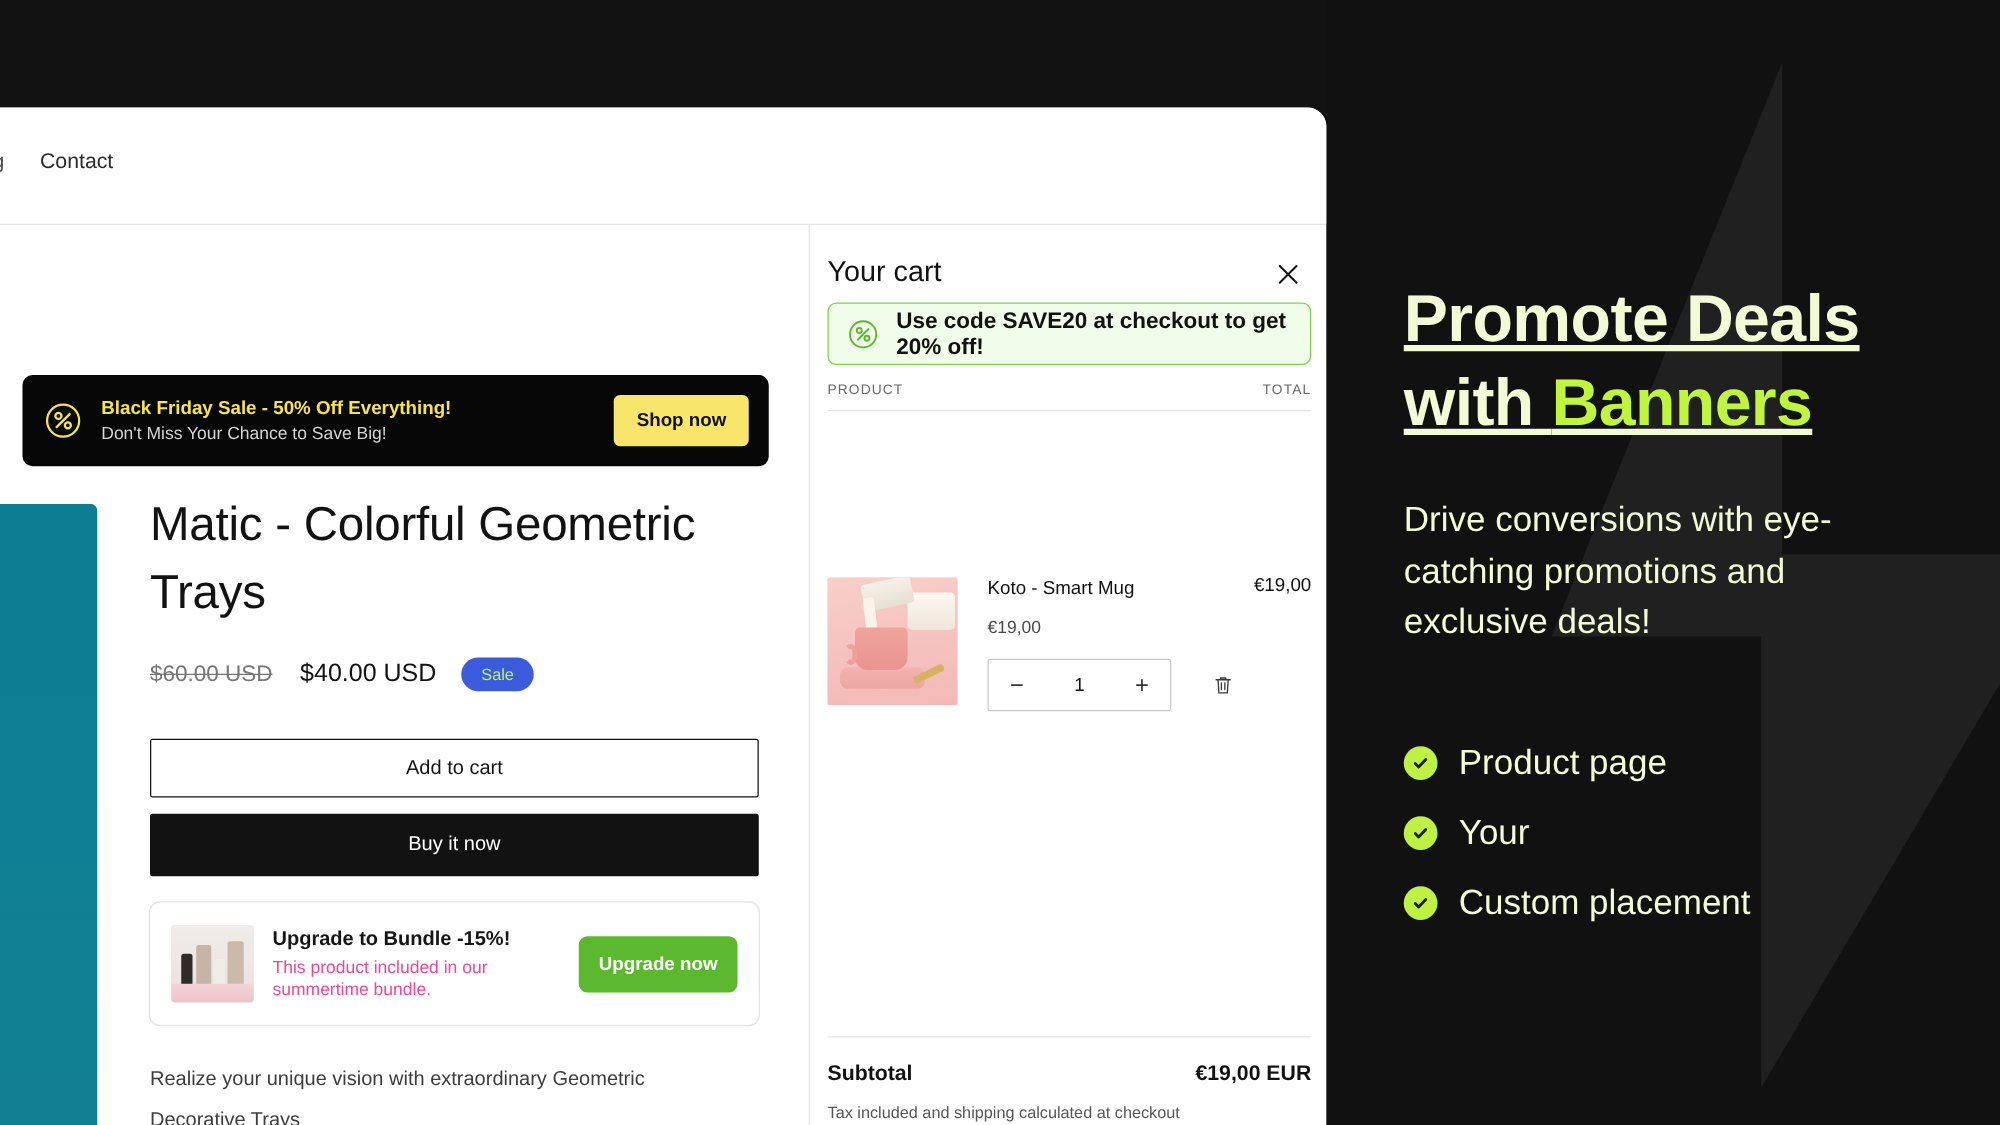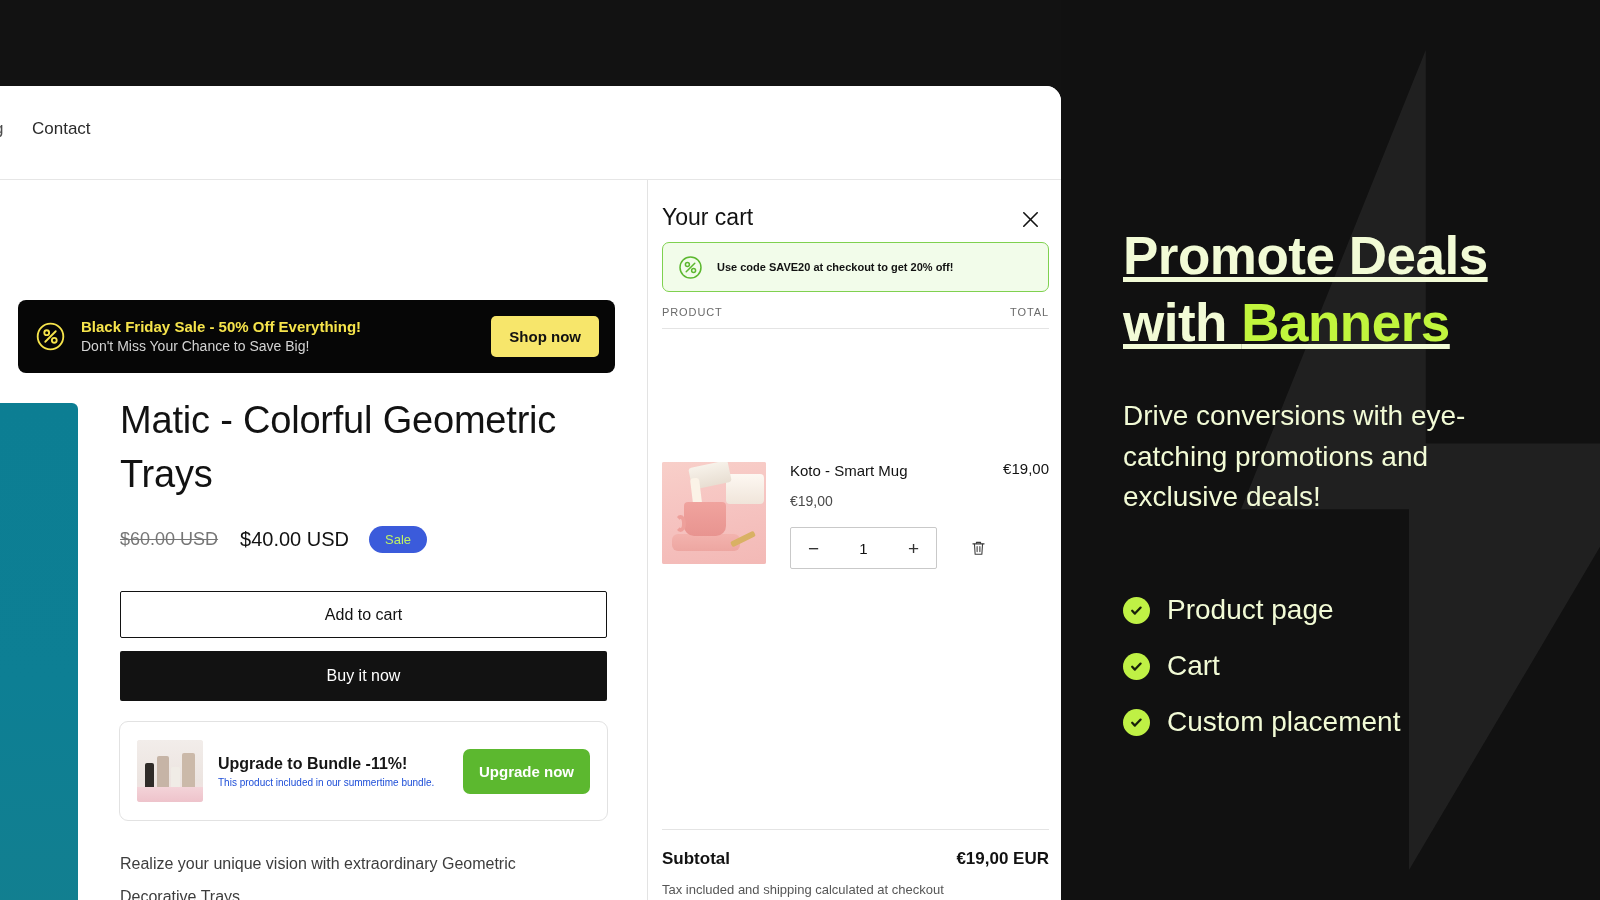--- a/index.html
+++ b/index.html
@@ -115,21 +115,21 @@
   .bundle-img {
     width:66px; height:62px; flex:0 0 auto; border-radius:3px; overflow:hidden;
     background:#efe9e6; position:relative;
   }
   .bi-bg { position:absolute; inset:0; background:linear-gradient(180deg,#f2edea 0%,#ece4e0 65%,#f6dfe3 100%); }
   .bi-b { position:absolute; bottom:13px; background:#cbbcb1; border-radius:2px 2px 0 0; }
   .bi-pink { position:absolute; left:0; bottom:0; width:100%; height:15px;
              background:linear-gradient(180deg,#f3d3d8 0%,#eec3cb 100%); }
   .bundle-txt { flex:1 1 auto; margin-left:15px; }
   .bundle-t1 { font-size:16px; font-weight:bold; color:#161616; line-height:1.25; }
-  .bundle-t2 { font-size:10px; color:#1d4ed8; line-height:1.3; margin-top:2px; }
+  .bundle-t2 { font-size:14px; color:#ec4899; line-height:1.3; margin-top:2px; }
   .bundle-btn {
     background:#5cb82f; color:#fff; border:none; border-radius:7px;
     font-size:15px; font-weight:bold; padding:14px 16px; cursor:pointer;
     font-family:"Liberation Sans", sans-serif; white-space:nowrap;
   }
 
   .p-desc {
     position:absolute; left:120px; top:668px; width:400px;
     font-size:16px; line-height:2.05; color:#3d3d3d;
   }
@@ -138,21 +138,21 @@
   .cart { position:absolute; left:648px; top:94px; width:413px; height:720px; background:#fff; }
   .cart-title { position:absolute; left:14px; top:24px; font-size:23px; color:#121212; }
   .cart-close { position:absolute; right:16px; top:24px; width:30px; height:30px; cursor:pointer;
                 display:flex; align-items:center; justify-content:center; }
   .save-banner {
     position:absolute; left:14px; top:62px; width:387px; height:50px;
     background:#f2fcea; border:1px solid #7fd14f; border-radius:7px;
     display:flex; align-items:center; padding:0 14px;
   }
   .sb-ic { width:27px; height:27px; flex:0 0 auto; margin-right:13px; }
-  .sb-txt { font-size:11px; font-weight:bold; color:#121212; }
+  .sb-txt { font-size:18px; font-weight:bold; color:#121212; }
 
   .cart-head { position:absolute; left:14px; top:126px; width:387px; }
   .ch-row { display:flex; justify-content:space-between; font-size:11px; letter-spacing:.9px; color:#6a6a6a; }
   .cart-head-rule { position:absolute; left:14px; top:148px; width:387px; height:1px; background:#e4e4e4; }
 
   .cart-item { position:absolute; left:14px; top:282px; width:387px; }
   .ci-row { display:flex; }
   .ci-img { width:104px; height:102px; flex:0 0 auto; border-radius:2px; overflow:hidden; position:relative; background:#f6c9c9; }
   .cim-bg { position:absolute; inset:0; background:linear-gradient(170deg,#f8cfc9 0%,#f6c4c1 45%,#f3b9b6 100%); }
   .cim-cup { position:absolute; left:22px; bottom:28px; width:42px; height:34px;
@@ -210,21 +210,21 @@
               </svg>
           </span>
           <span class="txt">Product page</span>
         </div>
         <div class="promo-li">
           <span class="check-ic">
             <svg width="15" height="15" viewBox="0 0 16 16">
                 <path d="M3.4 8.3l2.9 3 6.1-6.4" stroke="#18210a" stroke-width="2.4" fill="none" stroke-linecap="round" stroke-linejoin="round"></path>
               </svg>
           </span>
-          <span class="txt">Cart</span>
+          <span class="txt">Your</span>
         </div>
         <div class="promo-li">
           <span class="check-ic">
             <svg width="15" height="15" viewBox="0 0 16 16">
                 <path d="M3.4 8.3l2.9 3 6.1-6.4" stroke="#18210a" stroke-width="2.4" fill="none" stroke-linecap="round" stroke-linejoin="round"></path>
               </svg>
           </span>
           <span class="txt">Custom placement</span>
         </div>
       </div>
@@ -290,21 +290,21 @@
       <div class="bundle">
         <div class="bundle-img">
           <div class="bi-bg"></div>
           <div class="bi-b" style="left:8px;width:9px;height:26px;background:#2f2b28;"></div>
           <div class="bi-b" style="left:20px;width:12px;height:33px;background:#c6b4a6;"></div>
           <div class="bi-b" style="left:34px;width:9px;height:22px;background:#f0ece6;"></div>
           <div class="bi-b" style="left:45px;width:13px;height:36px;background:#cbb9a9;"></div>
           <div class="bi-pink"></div>
         </div>
         <div class="bundle-txt">
-          <div class="bundle-t1">Upgrade to Bundle -11%!</div>
+          <div class="bundle-t1">Upgrade to Bundle -15%!</div>
           <div class="bundle-t2">This product included in our summertime bundle.</div>
         </div>
         <button class="bundle-btn">Upgrade now</button>
       </div>
 
       <div class="p-desc">Realize your unique vision with extraordinary Geometric Decorative Trays</div>
 
     </div>
 
     <div class="col-divider"></div>

